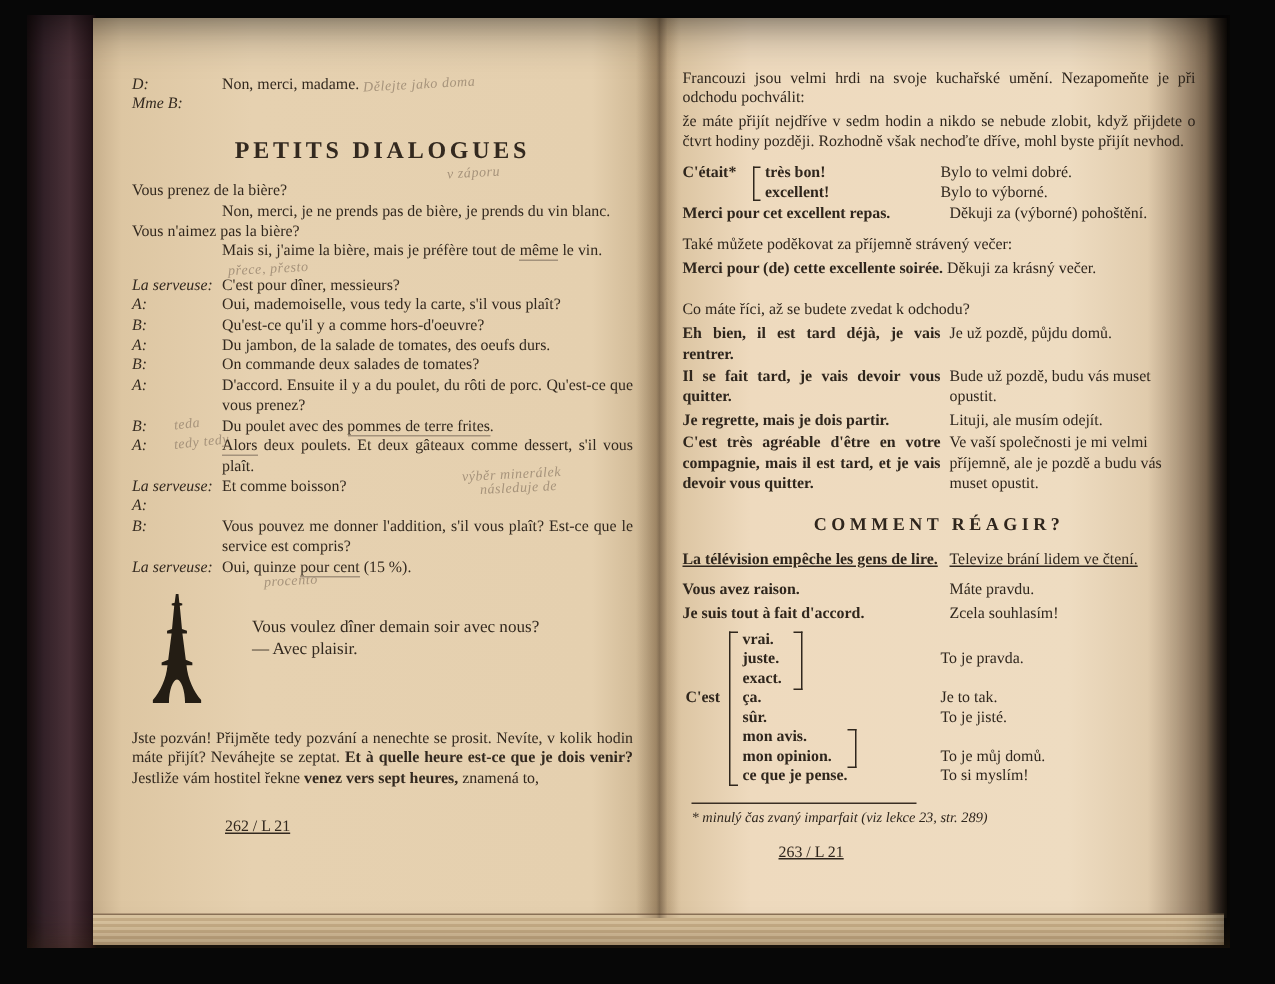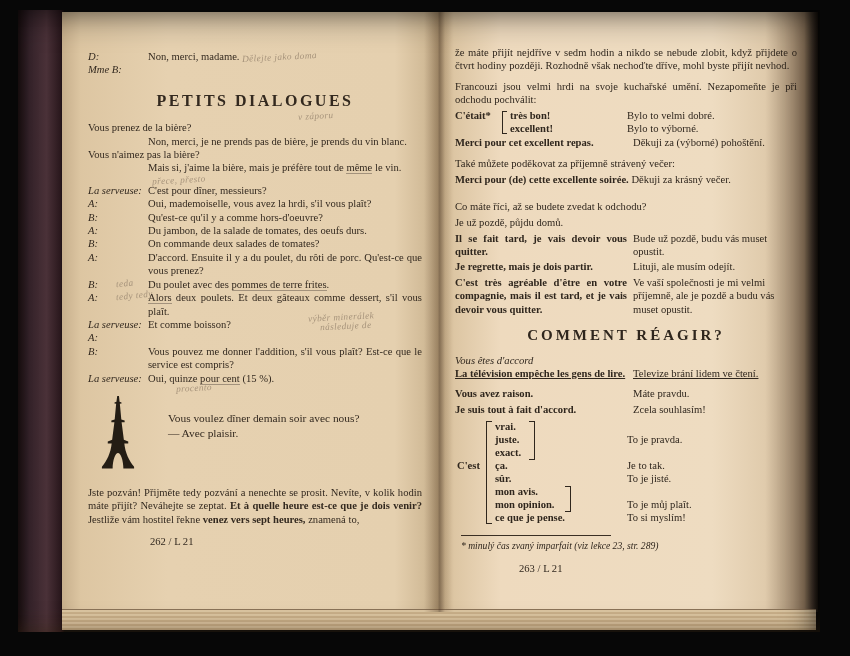--- a/index.html
+++ b/index.html
@@ -22,39 +22,39 @@
     box-shadow:inset 0 22px 34px -20px rgba(0,0,0,.65), inset 0 -16px 26px -16px rgba(70,45,20,.5), inset -26px 0 34px -24px rgba(0,0,0,.8);}
   .gutter{position:absolute;left:406px;top:2px;width:30px;bottom:20px;pointer-events:none;
     background:linear-gradient(90deg,rgba(90,65,40,0) 0%,rgba(95,70,45,.38) 45%,rgba(60,40,25,.45) 52%,rgba(120,90,60,.18) 70%,rgba(90,65,40,0) 100%);}
 
   .txt-l{position:absolute;left:70px;top:40px;width:334px;font-size:10.6px;line-height:13.4px;}
   .txt-r{position:absolute;left:437px;top:36px;width:342px;font-size:10.6px;line-height:13.4px;color:#2f261d;}
 
   .it{font-style:italic}
   .b{font-weight:bold}
   .h1{text-align:center;font-weight:bold;letter-spacing:2.5px;font-size:16px;margin:17px 0 14px;}
-  .h2{text-align:center;font-weight:bold;letter-spacing:3px;font-size:15px;margin:13px 0 11px;}
+  .h2{text-align:center;font-weight:bold;letter-spacing:3px;font-size:12px;margin:13px 0 11px;}
 
   .drow{display:flex;position:relative;}
   .drow .sp{flex:0 0 60px;font-style:italic;}
   .drow .tx{flex:1;text-align:justify;position:relative;}
   .q{position:relative;}
   .a{margin-left:60px;text-align:justify;position:relative;}
 
   .u-pencil{border-bottom:1px solid #a3927c;}
   .hw{font-style:italic;color:#a6937b;font-size:9.3px;letter-spacing:.4px;line-height:10px;}
   .hw-rot{display:inline-block;transform:rotate(-3deg);}
   .hw-abs{position:absolute;white-space:nowrap;}
   .margin-note{position:absolute;left:28px;top:0;width:44px;white-space:normal;line-height:9.5px;transform:rotate(-6deg);}
 
   .eiffel-row{display:flex;margin:10px 0 0 10px;}
   .tower{width:40px;height:78px;flex:0 0 40px;}
   .invite{margin:16px 0 0 30px;font-size:11.4px;line-height:15px;}
   .note-para{margin-top:13px;text-align:justify;}
-  .pagenum{margin:9px 0 0 62px;}
+  .pagenum{margin:19px 0 0 62px;text-decoration:underline;}
 
   .p{text-align:justify;margin:0 0 7px;}
   .frow{display:flex;margin-bottom:2px;}
   .frow .fr{flex:0 0 172px;padding-right:6px;font-weight:bold;text-align:justify;}
   .frow .cz{flex:1;}
   .tvrow{margin-bottom:7px;}
   .tvrow .fr,.tvrow .cz{text-decoration:underline;}
   .intro{margin:8px 0 3px;}
 
   .cetait{position:relative;height:27px;}
@@ -114,21 +114,21 @@
     </div>
 
     <div style="height:9px"></div>
 
     <div class="drow">
       <span class="sp">La serveuse:</span>
       <span class="tx">C'est pour dîner, messieurs?</span>
     </div>
     <div class="drow">
       <span class="sp">A:</span>
-      <span class="tx">Oui, mademoiselle, vous avez la hrdi, s'il vous plaît?</span>
+      <span class="tx">Oui, mademoiselle, vous tedy la carte, s'il vous plaît?</span>
     </div>
     <div class="drow">
       <span class="sp">B:</span>
       <span class="tx">Qu'est-ce qu'il y a comme hors-d'oeuvre?</span>
     </div>
     <div class="drow">
       <span class="sp">A:</span>
       <span class="tx">Du jambon, de la salade de tomates, des oeufs durs.</span>
     </div>
     <div class="drow">
@@ -184,22 +184,22 @@
 
     <div class="note-para">
       <span>Jste pozván! Přijměte tedy pozvání a nenechte se prosit. Nevíte, v kolik hodin máte přijít? Neváhejte se zeptat. </span><span class="b">Et à quelle heure est-ce que je dois venir?</span><span> Jestliže vám hostitel řekne </span><span class="b">venez vers sept heures,</span><span> znamená to,</span>
     </div>
 
     <div class="pagenum">262 / L 21</div>
   </div>
 
   <div class="txt-r">
 
+    <div class="p" style="margin-bottom:2px;">Francouzi jsou velmi hrdi na svoje kuchařské umění. Nezapomeňte je při odchodu pochválit:</div>
     <div class="p">že máte přijít nejdříve v sedm hodin a nikdo se nebude zlobit, když přijdete o čtvrt hodiny později. Rozhodně však nechoďte dříve, mohl byste přijít nevhod.</div>
-    <div class="p" style="margin-bottom:2px;">Francouzi jsou velmi hrdi na svoje kuchařské umění. Nezapomeňte je při odchodu pochválit:</div>
 
     <div class="cetait">
       <span class="lbl">C'était*</span>
       <span class="brk"></span>
       <span class="opts">
         <div>très bon!</div>
         <div>excellent!</div>
       </span>
       <span class="czs">
         <div>Bylo to velmi dobré.</div>
@@ -212,37 +212,37 @@
     </div>
 
     <div class="intro">Také můžete poděkovat za příjemně strávený večer:</div>
     <div>
       <span class="b">Merci pour (de) cette excellente soirée.</span>
       <span>Děkuji za krásný večer.</span>
     </div>
 
     <div class="intro" style="margin-top:13px;">Co máte říci, až se budete zvedat k odchodu?</div>
     <div class="frow">
+      <span class="fr">Eh bien, il est tard déjà, je vais rentrer.</span>
       <span class="cz">Je už pozdě, půjdu domů.</span>
     </div>
     <div class="frow">
       <span class="fr">Il se fait tard, je vais devoir vous quitter.</span>
       <span class="cz">Bude už pozdě, budu vás muset opustit.</span>
     </div>
     <div class="frow">
       <span class="fr">Je regrette, mais je dois partir.</span>
       <span class="cz">Lituji, ale musím odejít.</span>
     </div>
     <div class="frow">
       <span class="fr">C'est très agréable d'être en votre compagnie, mais il est tard, et je vais devoir vous quitter.</span>
       <span class="cz">Ve vaší společnosti je mi velmi příjemně, ale je pozdě a budu vás muset opustit.</span>
     </div>
 
     <div class="h2">COMMENT RÉAGIR?</div>
-    <div class="accord it">Vous êtes d'accord</div>
 
     <div class="frow tvrow">
       <span class="fr">La télévision empêche les gens de lire.</span>
       <span class="cz">Televize brání lidem ve čtení.</span>
     </div>
     <div class="frow">
       <span class="fr">Vous avez raison.</span>
       <span class="cz">Máte pravdu.</span>
     </div>
     <div class="frow">
@@ -261,21 +261,21 @@
         <div>sûr.</div>
         <div>mon avis.</div>
         <div>mon opinion.</div>
         <div>ce que je pense.</div>
       </span>
       <span class="gbr gbr1"></span>
       <span class="gbr gbr2"></span>
       <span class="cz-abs" style="top:13px;">To je pravda.</span>
       <span class="cz-abs" style="top:39px;">Je to tak.</span>
       <span class="cz-abs" style="top:52px;">To je jisté.</span>
-      <span class="cz-abs" style="top:78px;">To je můj plaît.</span>
+      <span class="cz-abs" style="top:78px;">To je můj domů.</span>
       <span class="cz-abs" style="top:91px;">To si myslím!</span>
     </div>
 
     <div class="footrule"></div>
     <div class="footnote">* minulý čas zvaný imparfait (viz lekce 23, str. 289)</div>
 
     <div class="pagenum" style="margin-left:64px;margin-top:9px;">263 / L 21</div>
   </div>
 
   <div class="vignette"></div>

